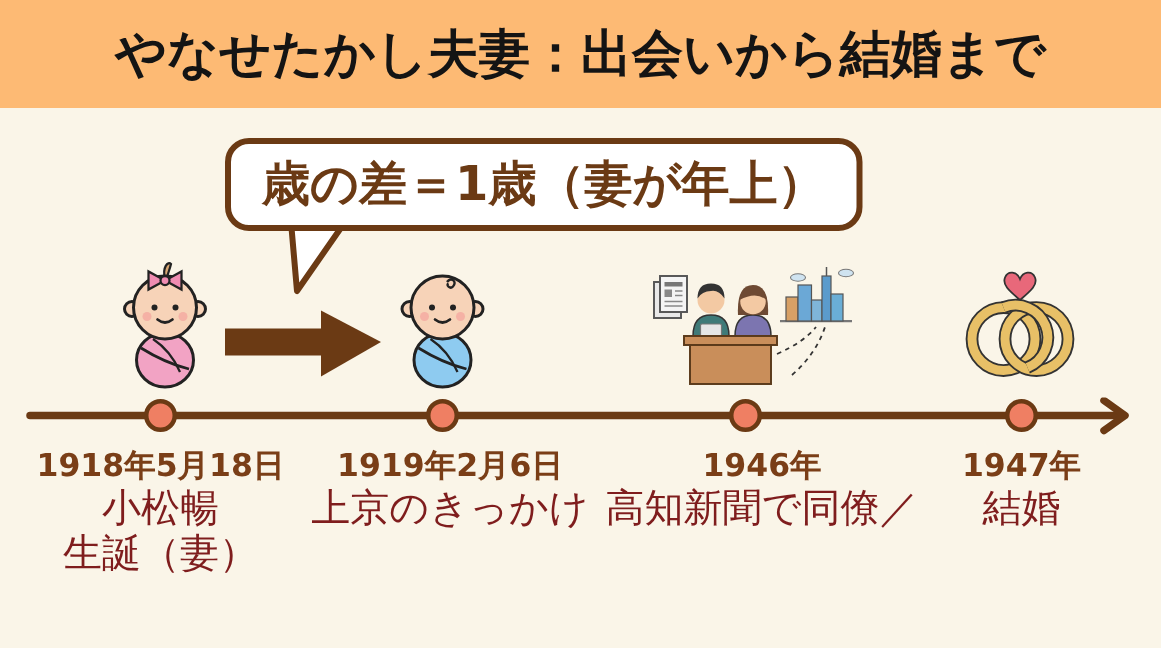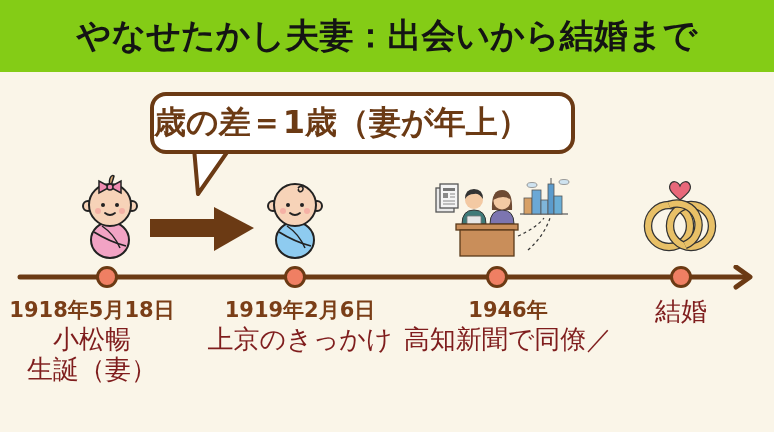--- a/index.html
+++ b/index.html
@@ -4,30 +4,30 @@
   <style>
     * { margin: 0; padding: 0; box-sizing: border-box; }
     html, body { width: 774px; height: 432px; overflow: hidden; }
     body {
       background: #faf5e8;
       font-family: "DejaVu Sans", "Liberation Sans", sans-serif;
       position: relative;
     }
     .header {
       position: absolute; left: 0; top: 0; width: 774px; height: 72px;
-      background: #84cc16;
+      background: #fdba74;
       display: flex; align-items: center; justify-content: center;
     }
     .header-title {
       font-size: 34px; font-weight: bold; color: #141414; letter-spacing: 0px;
     }
     .bubble {
       position: absolute; left: 150px; top: 92px; width: 425px; height: 62px;
       background: #ffffff; border: 4px solid #6b3a14; border-radius: 16px;
-      display: flex; align-items: center; 
+      display: flex; align-items: center; justify-content: center;
     }
     .bubble-text {
       font-size: 32px; font-weight: bold; color: #6b3a14; white-space: nowrap;
     }
     .bubble-tail { position: absolute; left: 190px; top: 148px; }
     .icon { position: absolute; }
     .timeline { position: absolute; left: 0; top: 265px; }
     .label-group {
       position: absolute; top: 296px; text-align: center; transform: translateX(-50%);
       white-space: nowrap;
@@ -153,28 +153,29 @@
 
 <svg class="timeline" width="774" height="30" viewBox="0 0 774 30">
   <line x1="20" y1="12" x2="748" y2="12" stroke="#6b3a14" stroke-width="5" stroke-linecap="round"></line>
   <polyline points="736,2 750,12 736,22" fill="none" stroke="#6b3a14" stroke-width="5" stroke-linecap="round" stroke-linejoin="round"></polyline>
   <circle cx="107" cy="12" r="9.5" fill="#ef7f63" stroke="#6b3a14" stroke-width="3"></circle>
   <circle cx="295" cy="12" r="9.5" fill="#ef7f63" stroke="#6b3a14" stroke-width="3"></circle>
   <circle cx="497" cy="12" r="9.5" fill="#ef7f63" stroke="#6b3a14" stroke-width="3"></circle>
   <circle cx="681" cy="12" r="9.5" fill="#ef7f63" stroke="#6b3a14" stroke-width="3"></circle>
 </svg>
 
-<div class="label-group" style="left:92px;">
+<div class="label-group" style="left:107px;">
   <div class="date">1918年5月18日</div>
   <div class="desc">小松暢</div>
   <div class="desc">生誕（妻）</div>
 </div>
 <div class="label-group" style="left:300px;">
   <div class="date">1919年2月6日</div>
   <div class="desc">上京のきっかけ</div>
 </div>
 <div class="label-group" style="left:508px;">
   <div class="date">1946年</div>
   <div class="desc">高知新聞で同僚／</div>
 </div>
 <div class="label-group" style="left:681px;">
+  <div class="date">1947年</div>
   <div class="desc">結婚</div>
 </div>
 
 </body></html>

